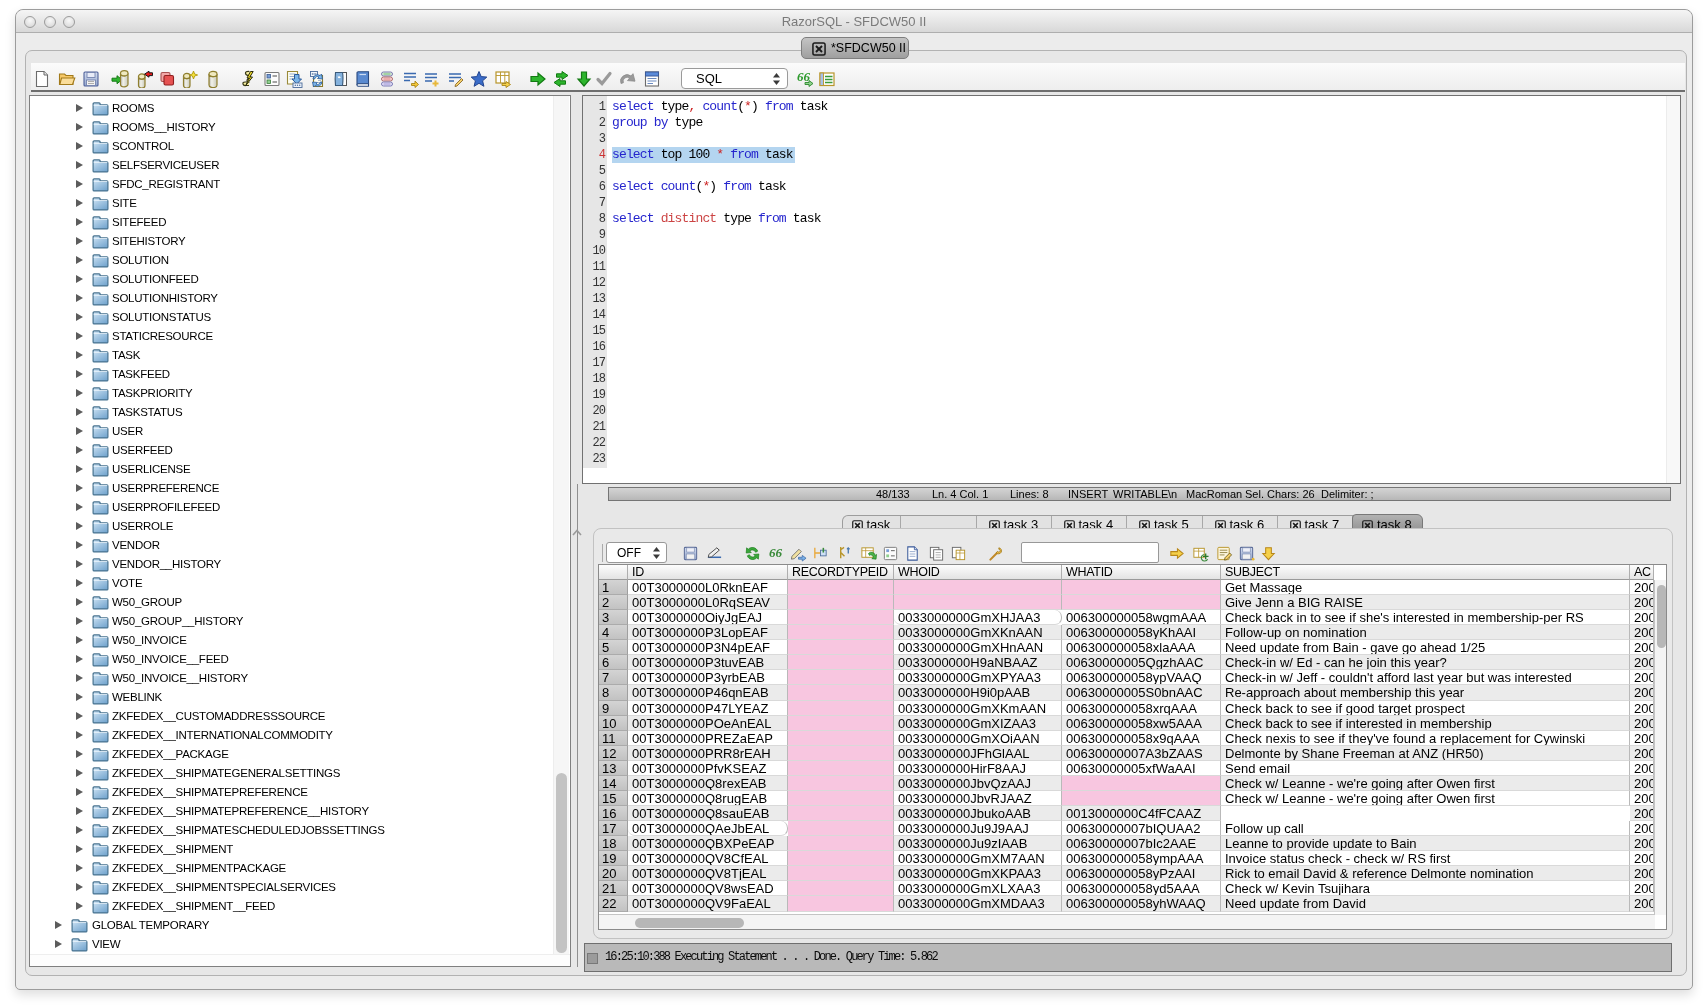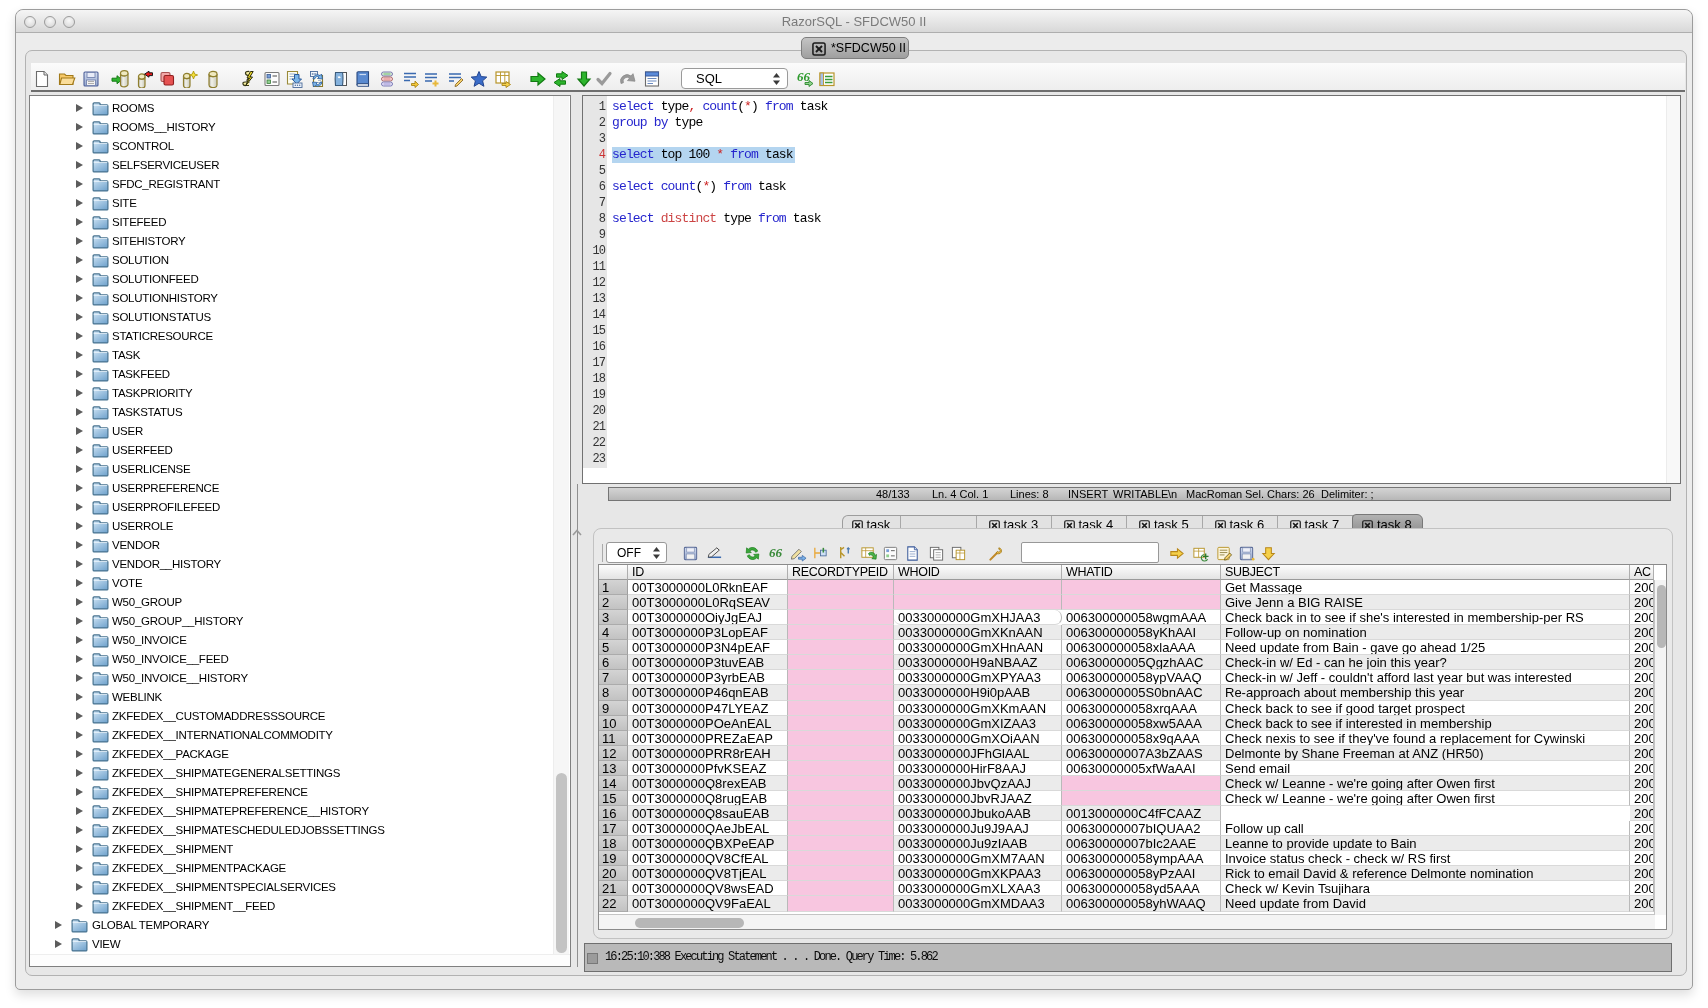--- a/index.html
+++ b/index.html
@@ -884,21 +884,21 @@
       <div class="cell " style="left:622px;top:225.98px;width:409px;background:#ffffff;">Check w/ Leanne - we're going after Owen first</div>
       <div class="cell " style="left:1031px;top:225.98px;width:24px;background:#ffffff;">2008</div>
 <div class="cell rn" style="left:0px;top:241.05px;width:29px;">16</div>
       <div class="cell " style="left:29px;top:241.05px;width:160px;background:#ebebeb;">00T3000000Q8sauEAB</div>
       <div class="cell " style="left:189px;top:241.05px;width:106px;background:#f8c6e0;"></div>
       <div class="cell " style="left:295px;top:241.05px;width:168px;background:#ebebeb;">0033000000JbukoAAB</div>
       <div class="cell " style="left:463px;top:241.05px;width:159px;background:#ebebeb;">0013000000C4fFCAAZ</div>
       <div class="cell " style="left:622px;top:241.05px;width:409px;background:#ebebeb;margin-top:48px;">Check w/ Leanne - we're going after Sheares first</div>
       <div class="cell " style="left:1031px;top:241.05px;width:24px;background:#ebebeb;">2008</div>
 <div class="cell rn" style="left:0px;top:256.12px;width:29px;">17</div>
-      <div class="cell " style="left:29px;top:256.12px;width:160px;background:#ffffff;">00T3000000QAeJbEAL</div>
+      <div class="cell " style="left:29px;top:256.12px;width:160px;background:#ffffff;border-radius:7px;">00T3000000QAeJbEAL</div>
       <div class="cell " style="left:189px;top:256.12px;width:106px;background:#f8c6e0;"></div>
       <div class="cell " style="left:295px;top:256.12px;width:168px;background:#ffffff;">0033000000Ju9J9AAJ</div>
       <div class="cell " style="left:463px;top:256.12px;width:159px;background:#ffffff;">00630000007bIQUAA2</div>
       <div class="cell " style="left:622px;top:256.12px;width:409px;background:#ffffff;">Follow up call</div>
       <div class="cell " style="left:1031px;top:256.12px;width:24px;background:#ffffff;">2008</div>
 <div class="cell rn" style="left:0px;top:271.19px;width:29px;">18</div>
       <div class="cell " style="left:29px;top:271.19px;width:160px;background:#ebebeb;">00T3000000QBXPeEAP</div>
       <div class="cell " style="left:189px;top:271.19px;width:106px;background:#f8c6e0;"></div>
       <div class="cell " style="left:295px;top:271.19px;width:168px;background:#ebebeb;">0033000000Ju9zIAAB</div>
       <div class="cell " style="left:463px;top:271.19px;width:159px;background:#ebebeb;">00630000007bIc2AAE</div>

